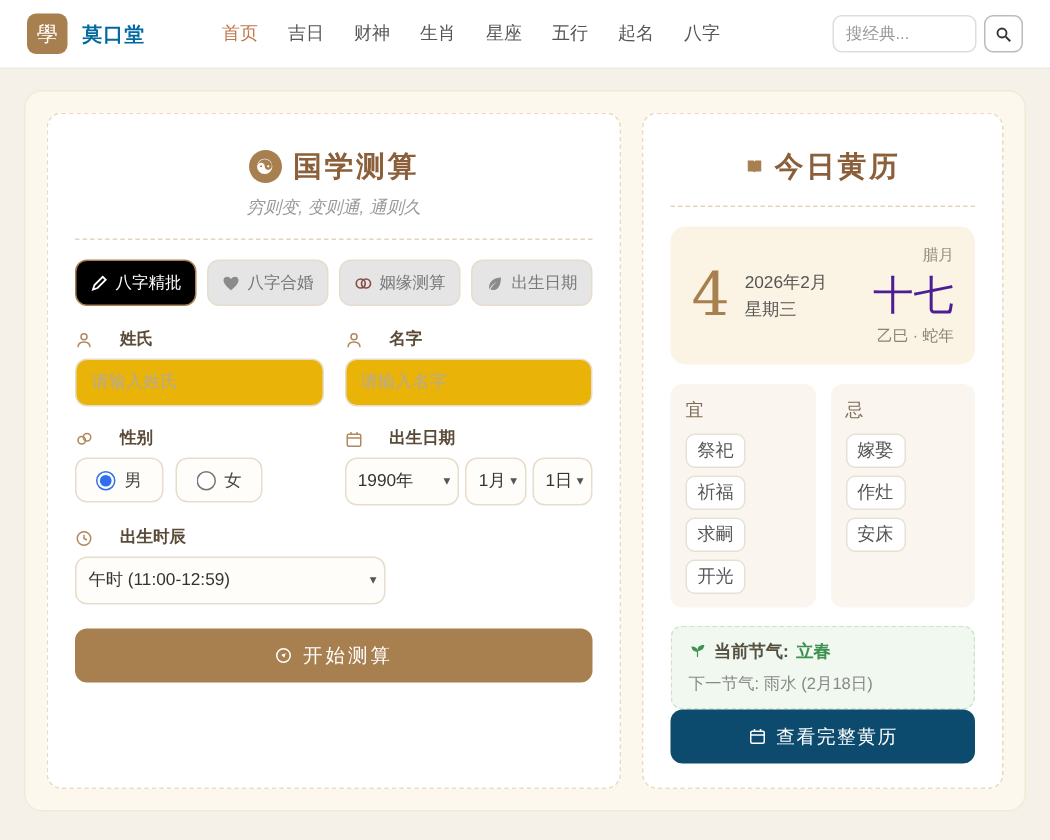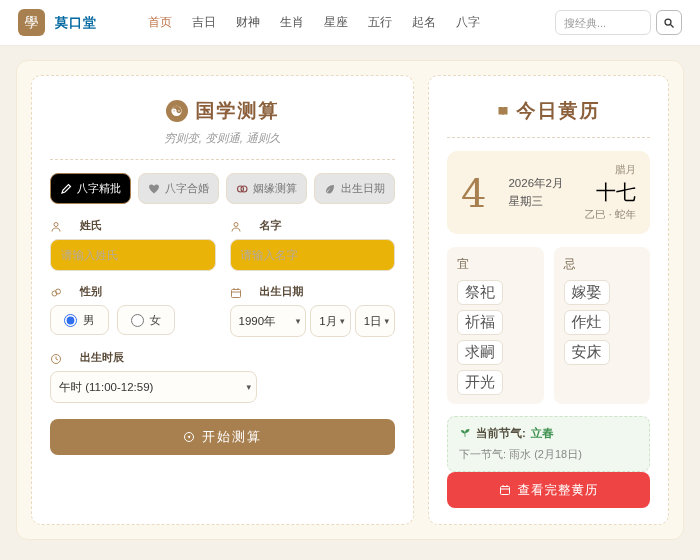--- a/index.html
+++ b/index.html
@@ -49,38 +49,38 @@
   .date-row { display:flex; gap:4px; }
   .date-row .y { flex:1.9; } .date-row .m, .date-row .d { flex:1; }
   .full-row { grid-column:1 / -1; }
   .time-wrap { width:60%; }
 
   .submit-btn { margin-top:16px; width:100%; height:36px; background:#a87f4f; border:none; border-radius:8px; color:#fff; font-size:13px; display:flex; align-items:center; justify-content:center; gap:7px; cursor:pointer; letter-spacing:2px; }
 
   
   .date-box { background:#fbf3e3; border-radius:10px; padding:12px 14px; display:flex; align-items:center; }
   .big-day { font-family:"DejaVu Serif",serif; font-size:40px; color:#a87f4f; line-height:1; }
-  .date-mid { margin-left:22px; display:flex; flex-direction:column; gap:3px; font-size:11.5px; color:#555; }
+  .date-mid { margin-left:10px; display:flex; flex-direction:column; gap:3px; font-size:11.5px; color:#555; }
   .date-right { margin-left:auto; text-align:right; display:flex; flex-direction:column; gap:2px; }
   .lunar-month { font-size:10.5px; color:#9b8f7d; }
-  .lunar-day { font-family:"DejaVu Serif",serif; font-size:20px; color:#000000; }
+  .lunar-day { font-family:"DejaVu Serif",serif; font-size:27px; color:#4c1d95; }
   .ganzhi { font-size:10.5px; color:#8d8374; }
 
   .yiji-grid { display:grid; grid-template-columns:1fr 1fr; gap:10px; margin-top:13px; }
   .yiji-box { background:#faf6ef; border-radius:8px; padding:9px 10px; min-height:82px; }
   .yiji-label { font-size:12px; color:#7c6b55; margin-bottom:7px; }
   .tag-wrap { display:flex; flex-wrap:wrap; gap:5px; }
-  .tag { background:#fff; border:1px solid #e7e0d4; border-radius:6px; padding:2px 7px; font-size:15px; color:#555; }
+  .tag { background:#fff; border:1px solid #e7e0d4; border-radius:6px; padding:2px 7px; font-size:12px; color:#555; }
 
   .solar-box { margin-top:12px; background:#f1f8f0; border:1px dashed #cfe3cb; border-radius:8px; padding:9px 11px; }
   .solar-line1 { display:flex; gap:5px; font-size:11.5px; color:#55503f; font-weight:bold; }
   .solar-current { color:#3f9150; }
   .solar-line2 { margin-top:6px; font-size:11px; color:#888; }
 
-  .almanac-btn { margin-top:auto; width:100%; height:36px; background:#ef4444; border:none; border-radius:8px; color:#fff; font-size:12.5px; display:flex; align-items:center; justify-content:center; gap:7px; cursor:pointer; letter-spacing:1px; }
+  .almanac-btn { margin-top:auto; width:100%; height:36px; background:#0c4a6e; border:none; border-radius:8px; color:#fff; font-size:12.5px; display:flex; align-items:center; justify-content:center; gap:7px; cursor:pointer; letter-spacing:1px; }
 
   
   .featured { margin:22px 16px 0; background:#fcf2e3; border-radius:12px; padding:15px 17px; }
   .featured-head { display:flex; align-items:center; }
   .featured-title { display:flex; align-items:center; gap:7px; font-family:"DejaVu Serif",serif; font-weight:bold; font-size:15.5px; color:#7c5b3a; letter-spacing:1px; }
   .star { color:#f0b41c; font-size:15px; }
 </style>
 </head>
 <body>
 

